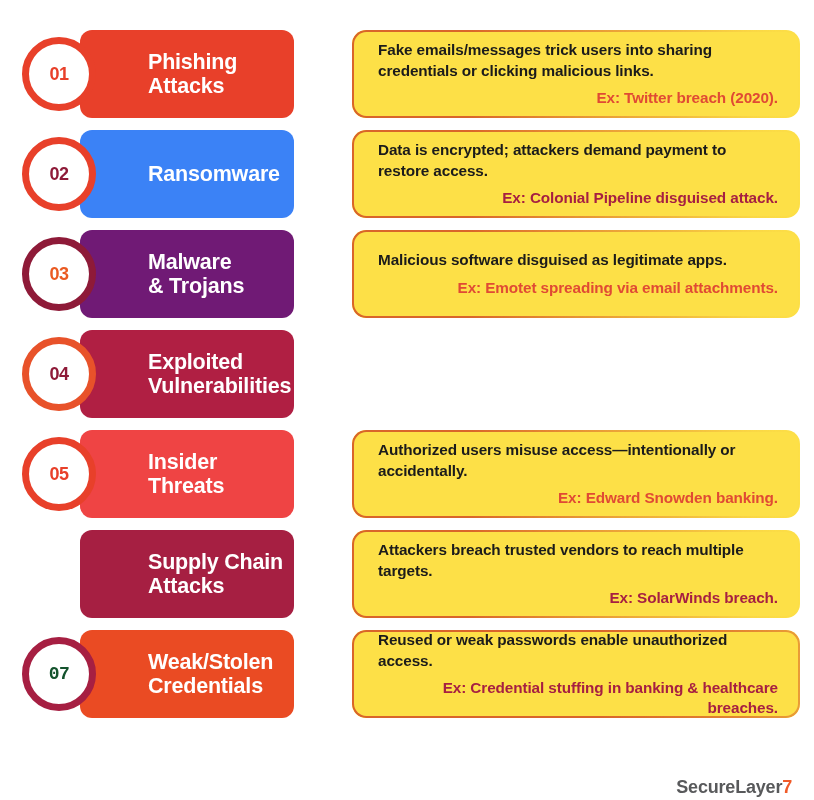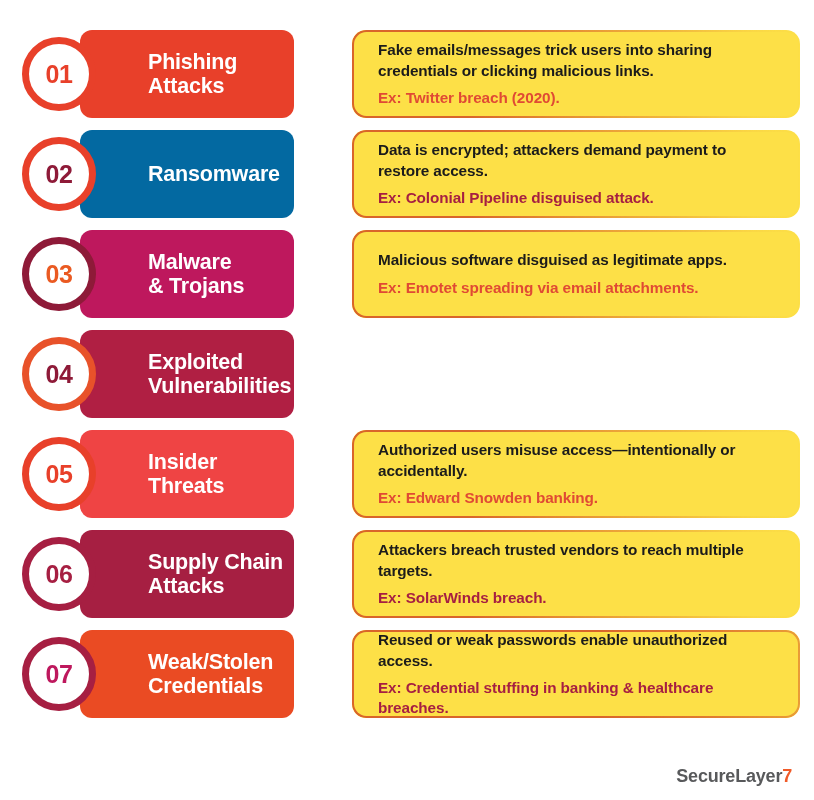--- a/index.html
+++ b/index.html
@@ -73,21 +73,21 @@
     background: #ffffff;
     box-sizing: border-box;
     border: 7px solid #e8402a;
     display: flex;
     align-items: center;
     justify-content: center;
     z-index: 3;
   }
 
   .badge-num {
-    font-size: 25px;
+    font-size: 18px;
     font-weight: bold;
     letter-spacing: -0.5px;
     line-height: 1;
   }
 
   
   .row-right {
     position: relative;
     flex: 1 1 auto;
     margin-left: 4px;
@@ -138,27 +138,28 @@
     letter-spacing: -0.1px;
   }
 
   .example {
     position: relative;
     font-size: 15.3px;
     font-weight: bold;
     line-height: 1.3;
     margin: 0;
     letter-spacing: -0.1px;
+    text-align: right;
   }
 
   
   .logo {
     position: absolute;
     right: 22px;
-    bottom: 13px;
+    bottom: 2px;
     font-size: 18px;
     font-weight: bold;
     letter-spacing: -0.2px;
     text-align: center;
   }
   .logo-main { color: #58595b; }
   .logo-seven { color: #f05a28; }
 </style>
 </head>
 <body>
@@ -178,37 +179,37 @@
         </div>
         <div class="row-right">
           <div class="card">
             <p class="desc">Fake emails/messages trick users into sharing credentials or clicking malicious links.</p>
             <p class="example" style="color: rgb(224, 74, 52);">Ex: Twitter breach (2020).</p>
           </div>
         </div>
       </div>
       <div class="row">
         <div class="row-left">
-          <div class="pill" style="background: #0369a1;">
+          <div class="pill" style="background: #3b82f6;">
             <span class="pill-title">Ransomware</span>
           </div>
           <div class="badge" style="border-color: rgb(232, 64, 42);">
             <span class="badge-num" style="color: rgb(142, 26, 56);">02</span>
           </div>
         </div>
         <div class="row-right">
           <div class="card">
             <p class="desc">Data is encrypted; attackers demand payment to restore access.</p>
             <p class="example" style="color: rgb(166, 31, 66);">Ex: Colonial Pipeline disguised attack.</p>
           </div>
         </div>
       </div>
       <div class="row">
         <div class="row-left">
-          <div class="pill" style="background: #be185d;">
+          <div class="pill" style="background: #701a75;">
             <span class="pill-title">Malware
 &amp; Trojans</span>
           </div>
           <div class="badge" style="border-color: rgb(142, 26, 56);">
             <span class="badge-num" style="color: rgb(234, 90, 34); text-align: right;">03</span>
           </div>
         </div>
         <div class="row-right">
           <div class="card">
             <p class="desc">Malicious software disguised as legitimate apps.</p>
@@ -243,39 +244,36 @@
             <p class="example" style="color: rgb(224, 74, 52);">Ex: Edward Snowden banking.</p>
           </div>
         </div>
       </div>
       <div class="row">
         <div class="row-left">
           <div class="pill" style="background: rgb(166, 31, 66);">
             <span class="pill-title">Supply Chain
 Attacks</span>
           </div>
-          <div class="badge" style="border-color: rgb(166, 31, 66);">
-            <span class="badge-num" style="color: rgb(166, 31, 66);">06</span>
-          </div>
         </div>
         <div class="row-right">
           <div class="card">
             <p class="desc">Attackers breach trusted vendors to reach multiple targets.</p>
             <p class="example" style="color: rgb(166, 31, 66);">Ex: SolarWinds breach.</p>
           </div>
         </div>
       </div>
       <div class="row">
         <div class="row-left">
           <div class="pill" style="background: rgb(234, 75, 35);">
             <span class="pill-title">Weak/Stolen
 Credentials</span>
           </div>
           <div class="badge" style="border-color: rgb(166, 31, 66);">
-            <span class="badge-num" style="color: #be185d;">07</span>
+            <span class="badge-num" style="color: #14532d; font-family: Liberation Mono, monospace;">07</span>
           </div>
         </div>
         <div class="row-right">
           <div class="card full-frame">
             <p class="desc">Reused or weak passwords enable unauthorized access.</p>
             <p class="example" style="color: rgb(166, 31, 66);">Ex: Credential stuffing in banking &amp; healthcare breaches.</p>
           </div>
         </div>
       </div>
     </div>

